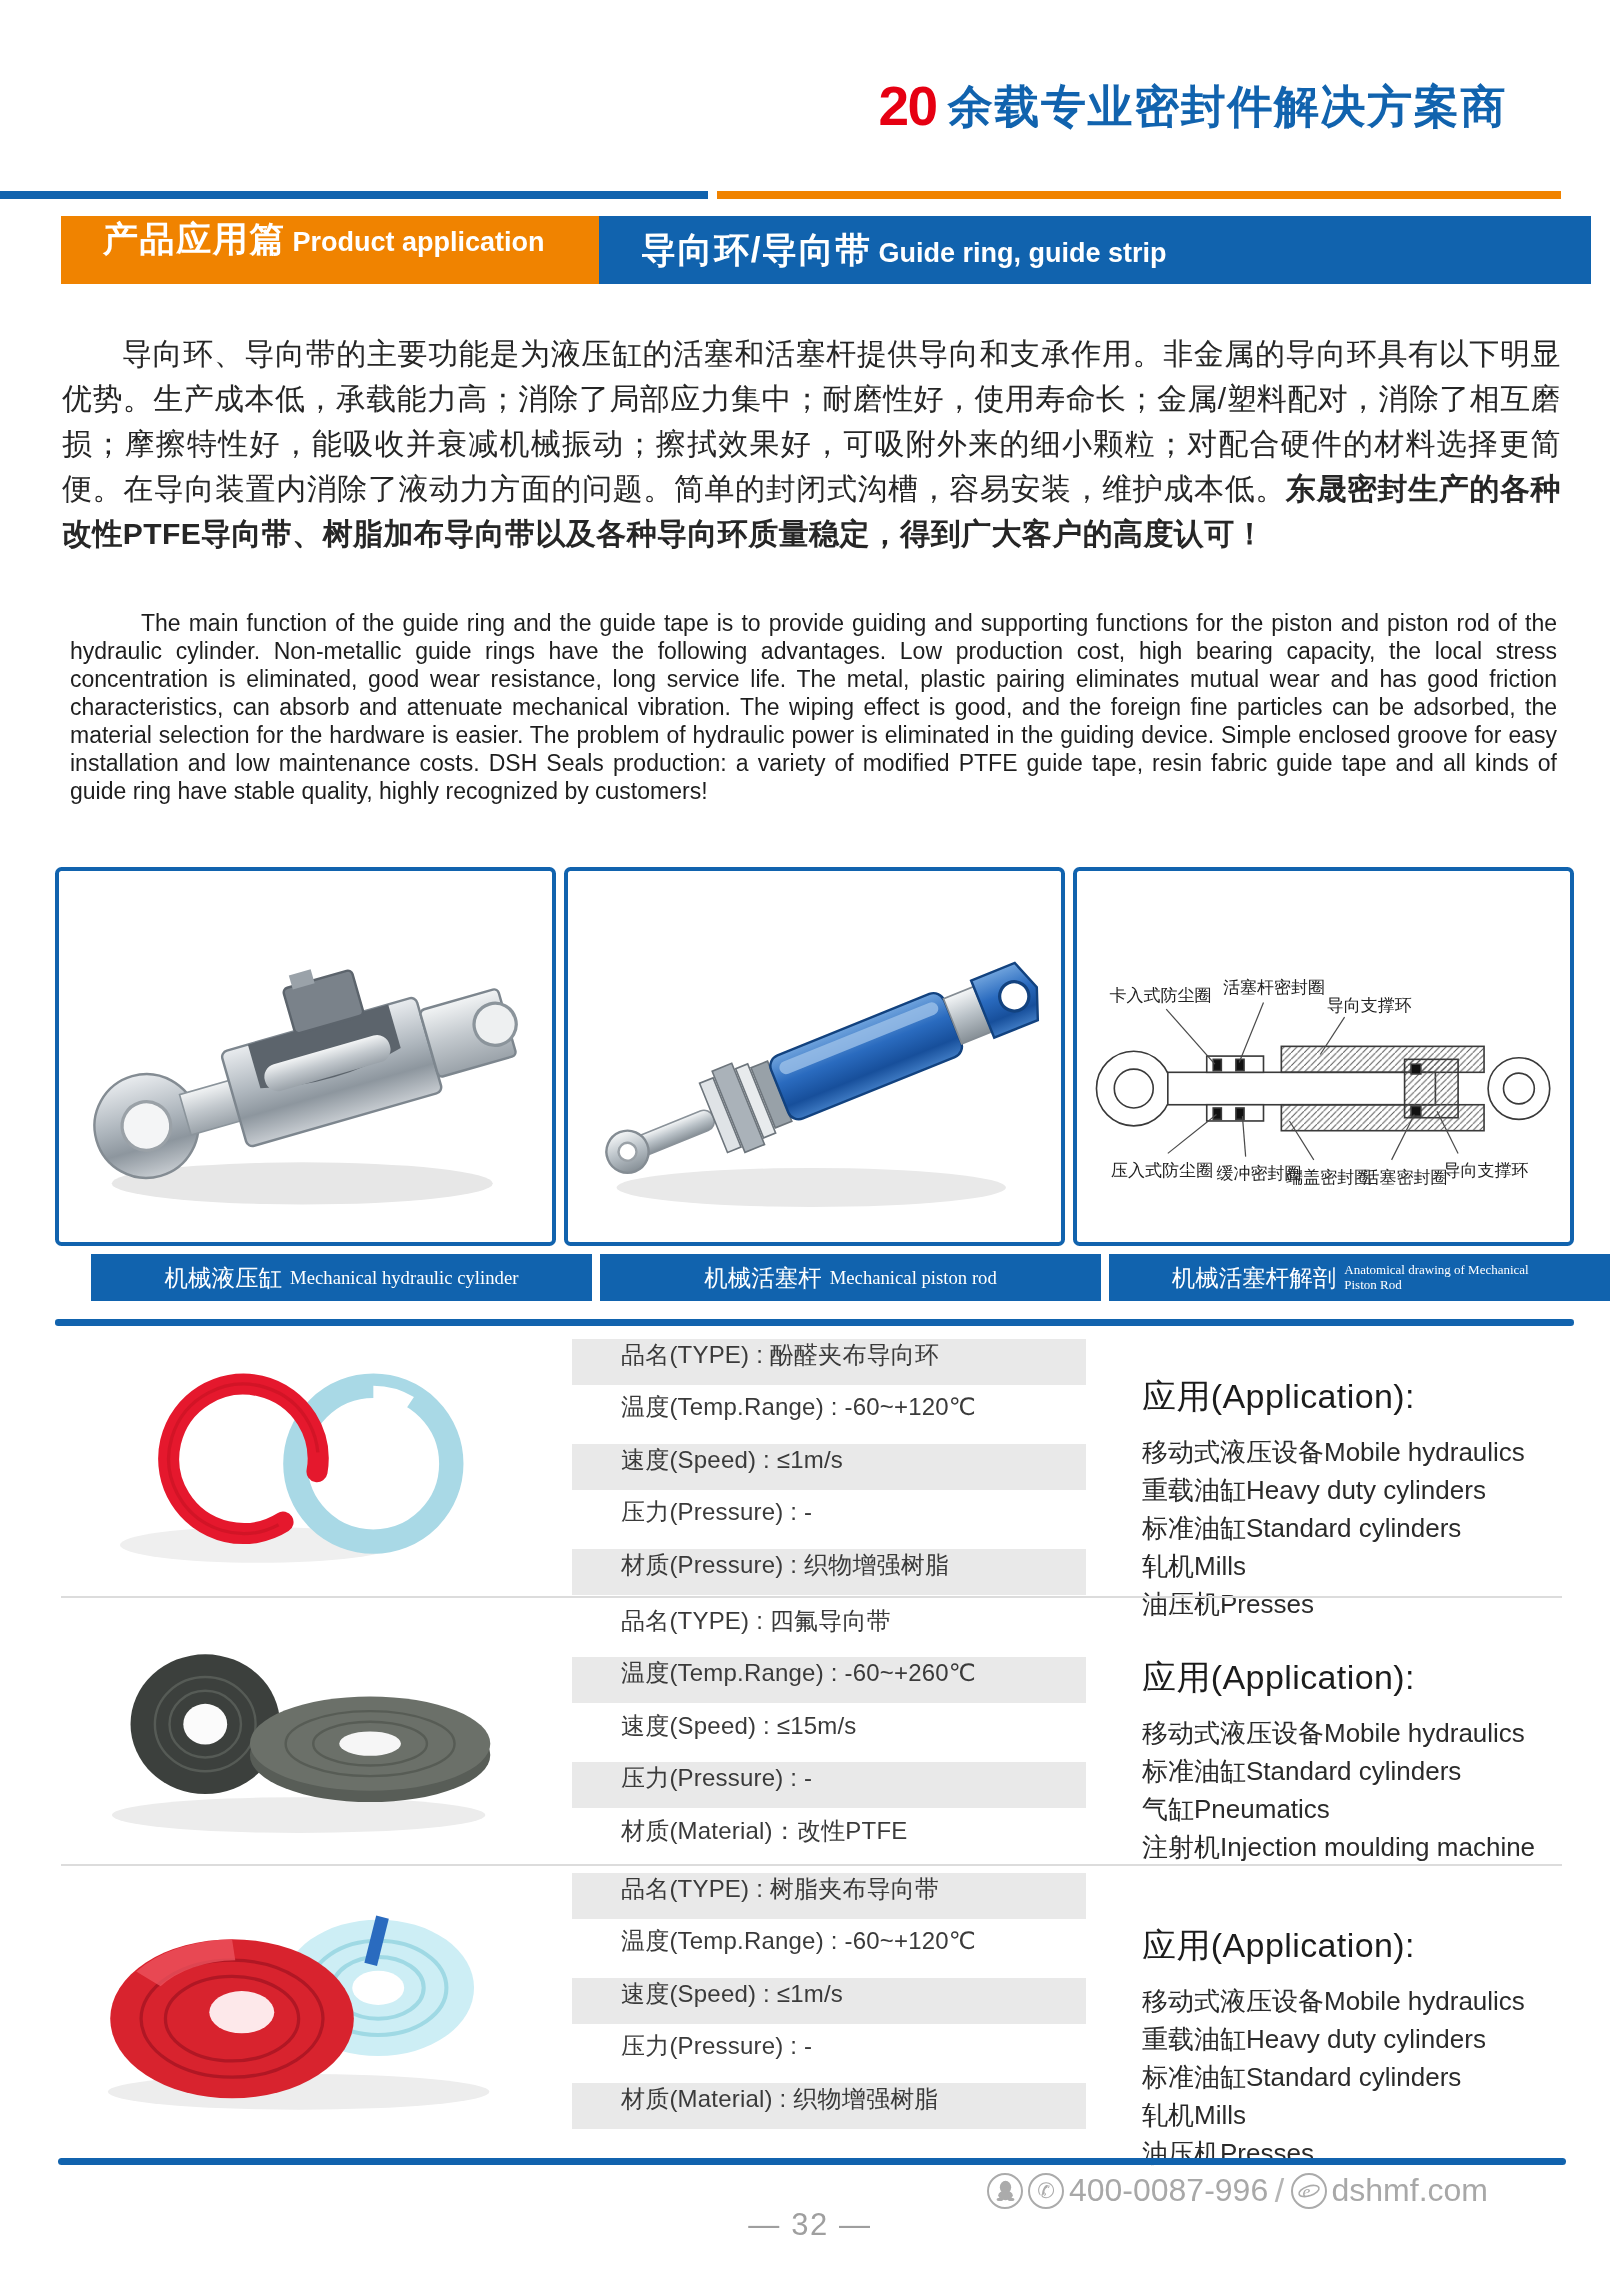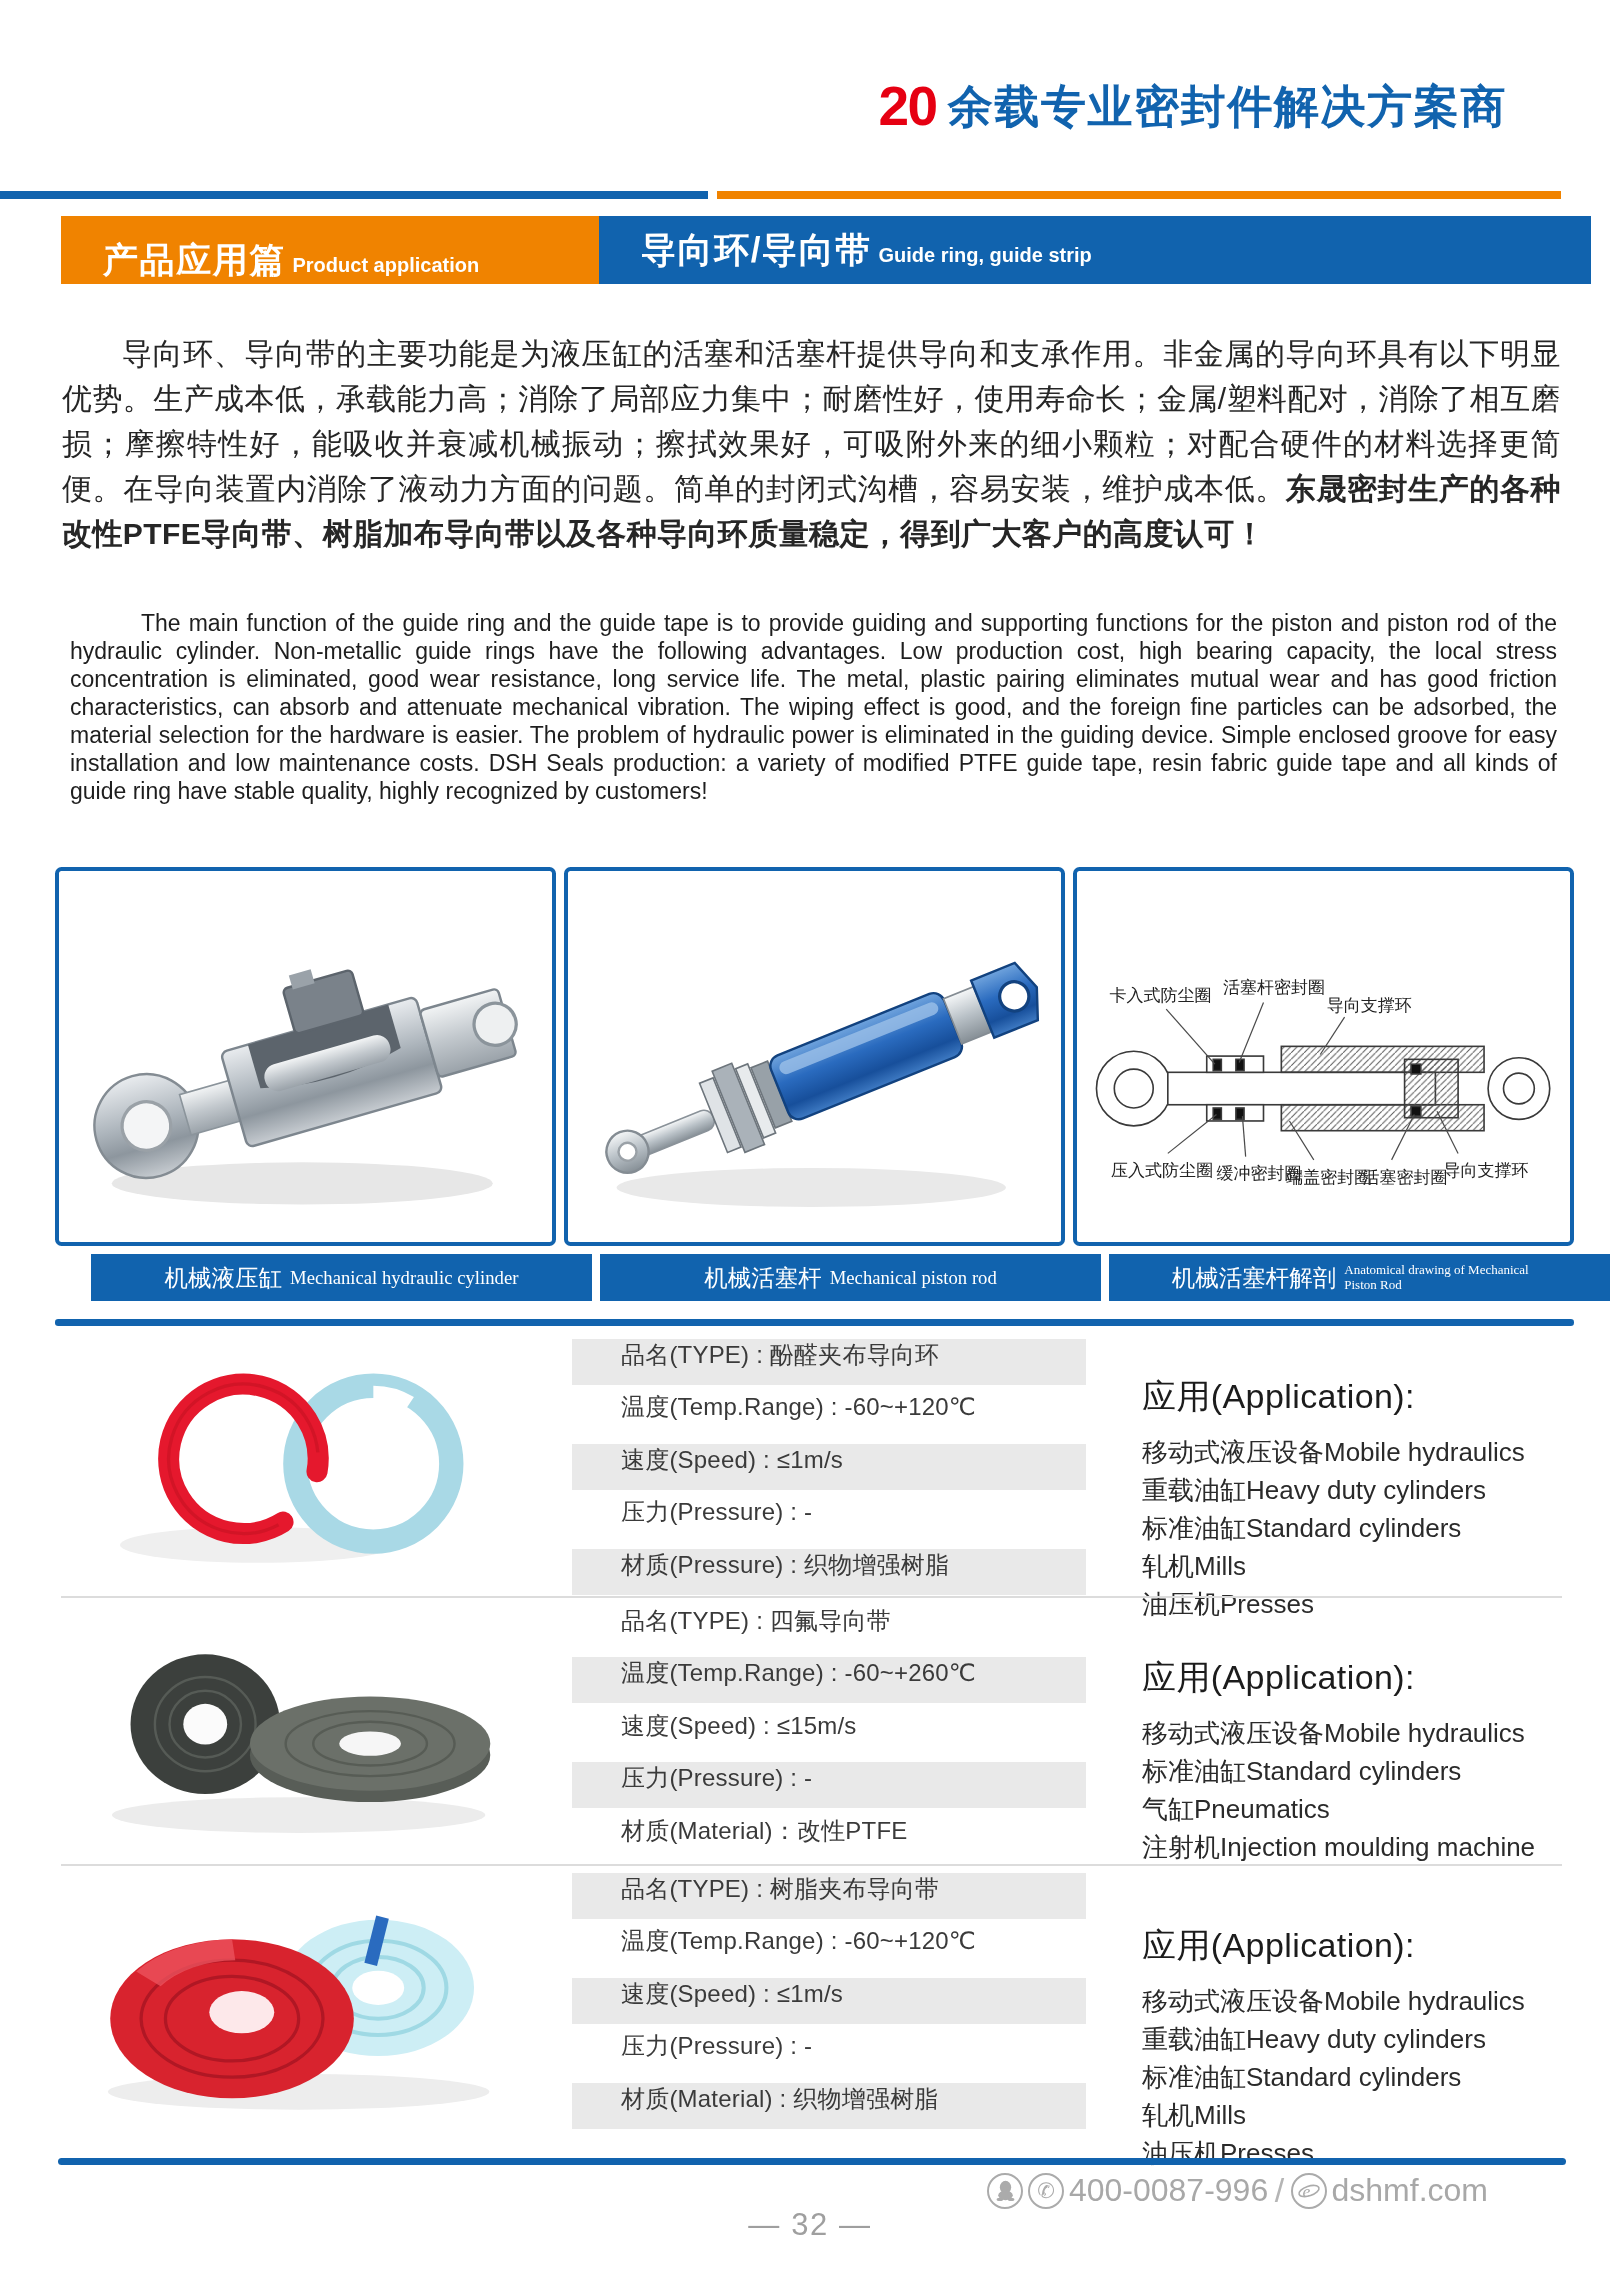--- a/index.html
+++ b/index.html
@@ -20,22 +20,22 @@
 
   
   .rule-top{position:absolute;top:191px;left:0;width:1620px;height:8px;}
   .rule-top .seg-blue{position:absolute;left:0;top:0;width:708px;height:8px;background:var(--blue);}
   .rule-top .seg-orange{position:absolute;left:717px;top:0;width:844px;height:8px;background:var(--orange);}
 
   
   .bars{position:absolute;top:216px;left:61px;width:1530px;height:68px;display:flex;}
   .bar{display:flex;align-items:baseline;color:#fff;height:68px;}
   .bar .bar-cn{font-size:35px;font-weight:bold;letter-spacing:1.6px;}
-  .bar .bar-en{font-size:20px;font-weight:bold;margin-left:6.5px;}
-  .bar-orange{background:var(--orange);width:538px;padding:0 0 0 42px;align-items:flex-end;}
+  .bar .bar-en{font-size:27px;font-weight:bold;margin-left:6.5px;}
+  .bar-orange{background:var(--orange);width:538px;padding:0 0 0 42px;align-items:flex-start;}
   .bar-blue{background:var(--blue);flex:1;padding-left:42px;align-items:center;}
   .bar-inner{display:flex;align-items:baseline;}
 
   
   .intro-cn{position:absolute;top:331px;left:62px;width:1499px;font-size:30px;line-height:45px;
     text-align:justify;text-indent:60px;color:#262626;letter-spacing:0.4px;}
   .intro-cn b{font-weight:bold;}
   .intro-en{position:absolute;top:609px;left:70px;width:1487px;font-size:23px;line-height:28px;
     text-align:justify;text-indent:71px;color:#1e1e1e;}
 

